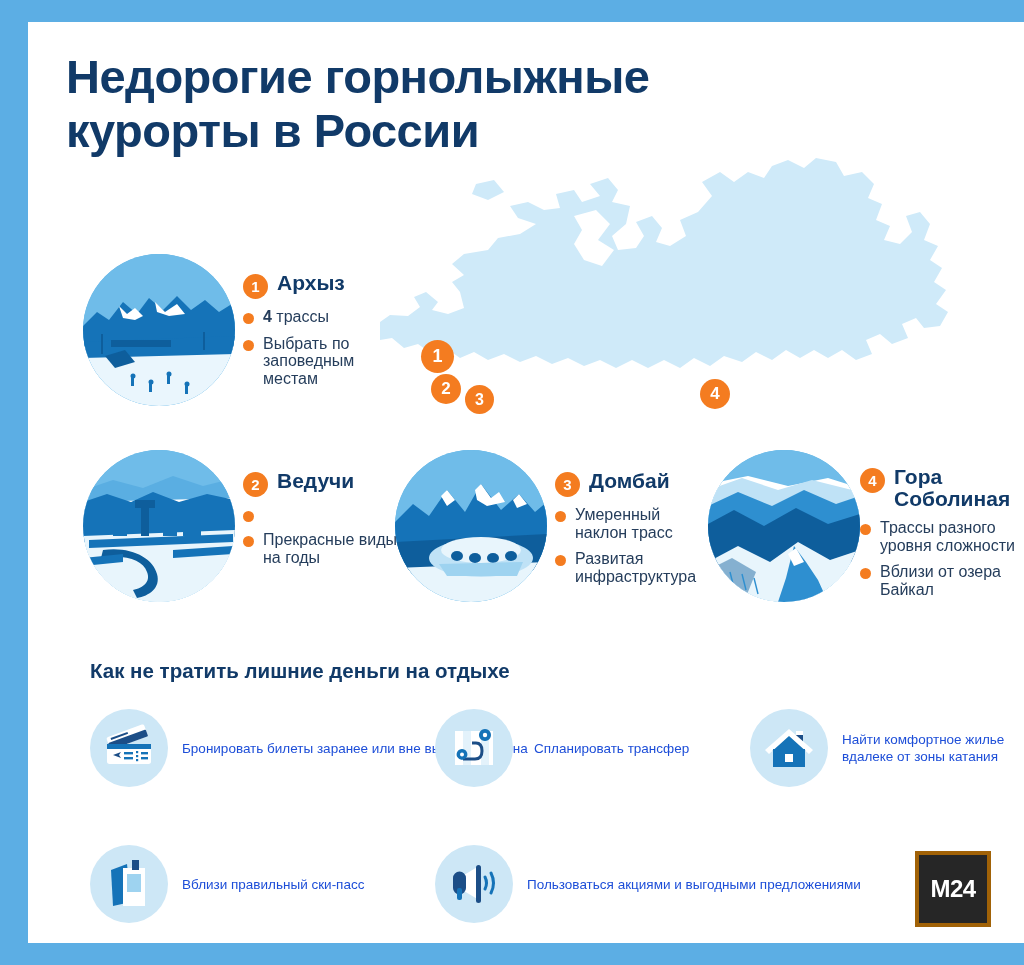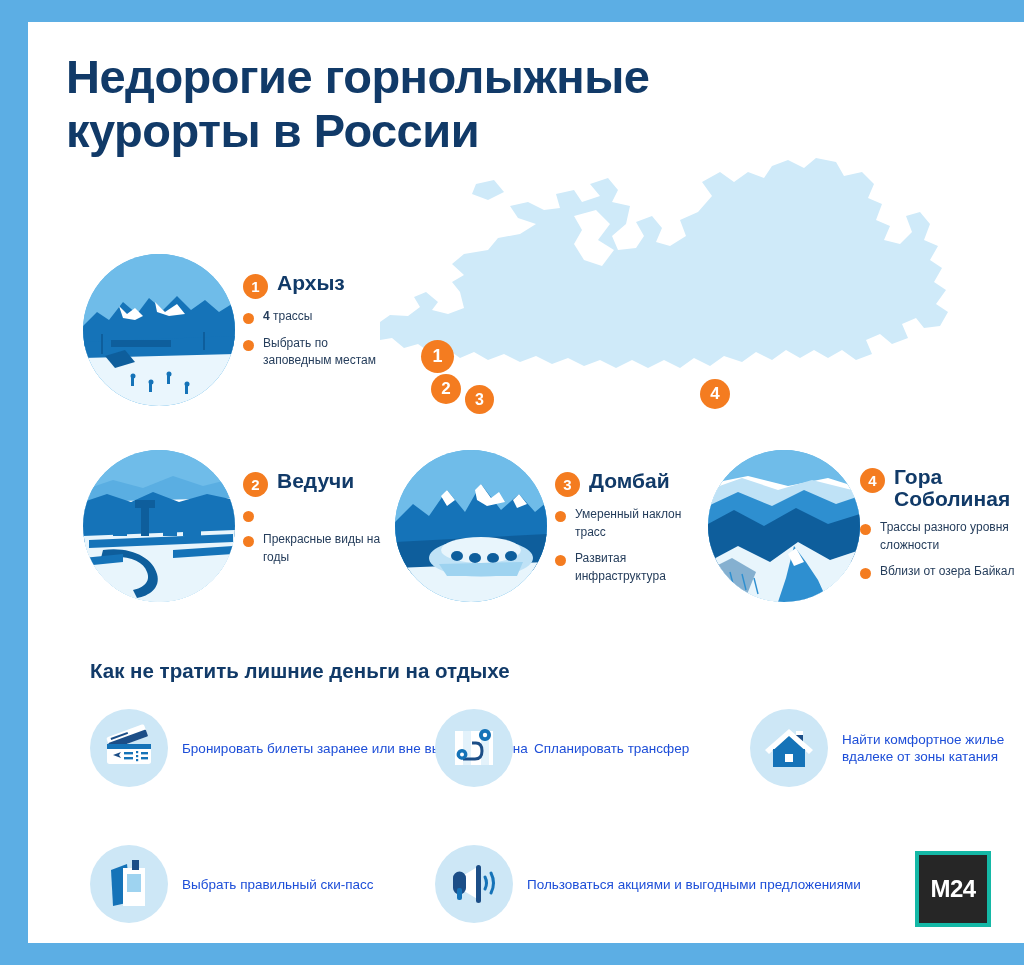--- a/index.html
+++ b/index.html
@@ -83,21 +83,21 @@
   .bullet{
     display:flex;align-items:flex-start;gap:9px;
     margin-bottom:9px;
   }
   .bdot{
     flex:0 0 auto;
     width:11px;height:11px;border-radius:50%;
     background:#F47C20;margin-top:5px;
   }
   .btext{
-    font-size:12px;line-height:17.5px;color:#253D5B;
+    font-size:16px;line-height:17.5px;color:#253D5B;
   }
   .btext b{font-weight:bold;}
 
   
   #resort1{left:55px;top:232px;}
   #resort1 .rcontent{left:160px;top:18px;width:150px;}
   #resort2{left:55px;top:428px;}
   #resort2 .rcontent{left:160px;top:20px;width:165px;}
   #resort3{left:367px;top:428px;}
   #resort3 .rcontent{left:160px;top:20px;width:160px;}
@@ -124,21 +124,21 @@
   #tip2{left:407px;top:687px;gap:21px;}
   #tip3{left:722px;top:687px;}
   #tip4{left:62px;top:823px;}
   #tip5{left:407px;top:823px;}
 
   
   .logo{
     position:absolute;left:887px;top:829px;
     width:76px;height:76px;
     background:#262626;
-    border:4px solid #14b8a6;
+    border:4px solid #a16207;
     box-sizing:border-box;
     display:flex;align-items:center;justify-content:center;
     color:#ffffff;font-size:24px;font-weight:bold;
     letter-spacing:-0.5px;
   }
 </style>
 </head>
 <body>
 
 <div class="frame">
@@ -380,21 +380,21 @@
 
   <div class="tip" id="tip4">
     <div class="tipicon">
       <svg width="48" height="52" viewBox="0 0 48 52" xmlns="http://www.w3.org/2000/svg">
         <path fill="#1573B8" d="M6,12 L22,6 L26,44 L8,48 Z"></path>
         <rect x="18" y="10" width="22" height="38" fill="#FFFFFF"></rect>
         <rect x="22" y="16" width="14" height="18" fill="#9ED3F0"></rect>
         <rect x="27" y="2" width="7" height="10" fill="#1C4E87"></rect>
       </svg>
     </div>
-    <div class="tiptext">Выбрать правильный ски-пасс</div>
+    <div class="tiptext">Вблизи правильный ски-пасс</div>
   </div>
 
   <div class="tip" id="tip5">
     <div class="tipicon">
       <svg width="54" height="48" viewBox="0 0 54 48" xmlns="http://www.w3.org/2000/svg">
         <path fill="#FFFFFF" d="M12,18 L32,6 L32,40 L12,28 Z"></path>
         <path fill="#1C4E87" d="M6,18 a6.5,6.5 0 0,1 13,0 l0,10 a6.5,6.5 0 0,1 -13,0 Z"></path>
         <rect x="10" y="28" width="5" height="12" rx="2" fill="#1573B8"></rect>
         <rect x="29" y="5" width="5" height="38" rx="2.5" fill="#1C4E87"></rect>
         <g stroke="#1573B8" stroke-width="3" fill="none" stroke-linecap="round">

